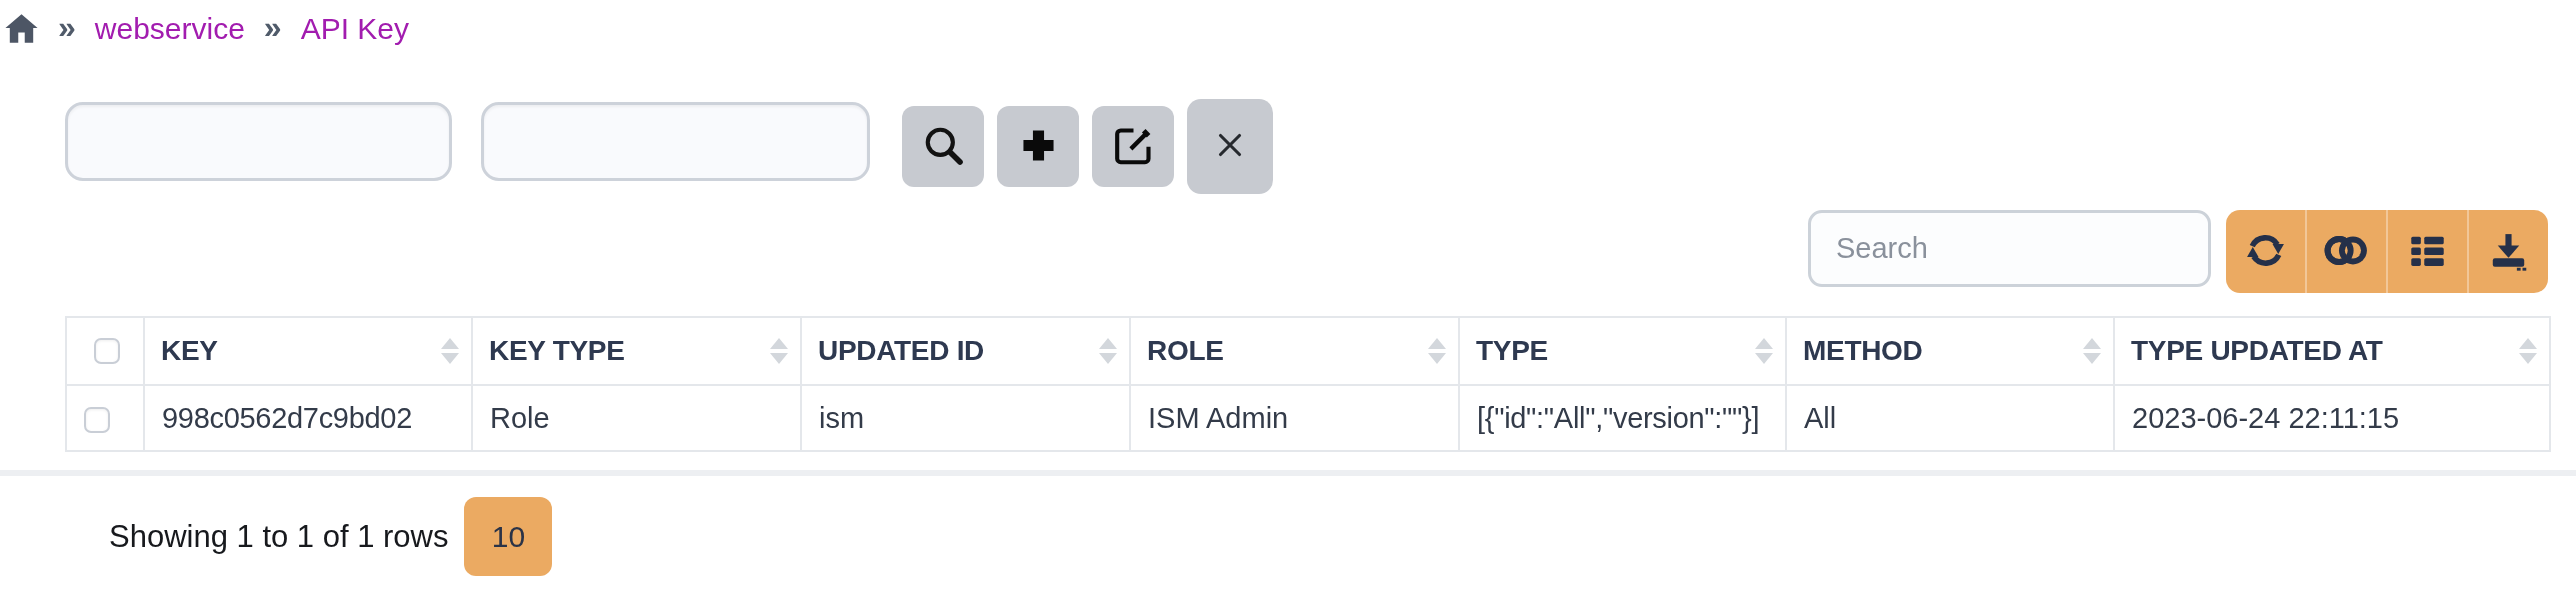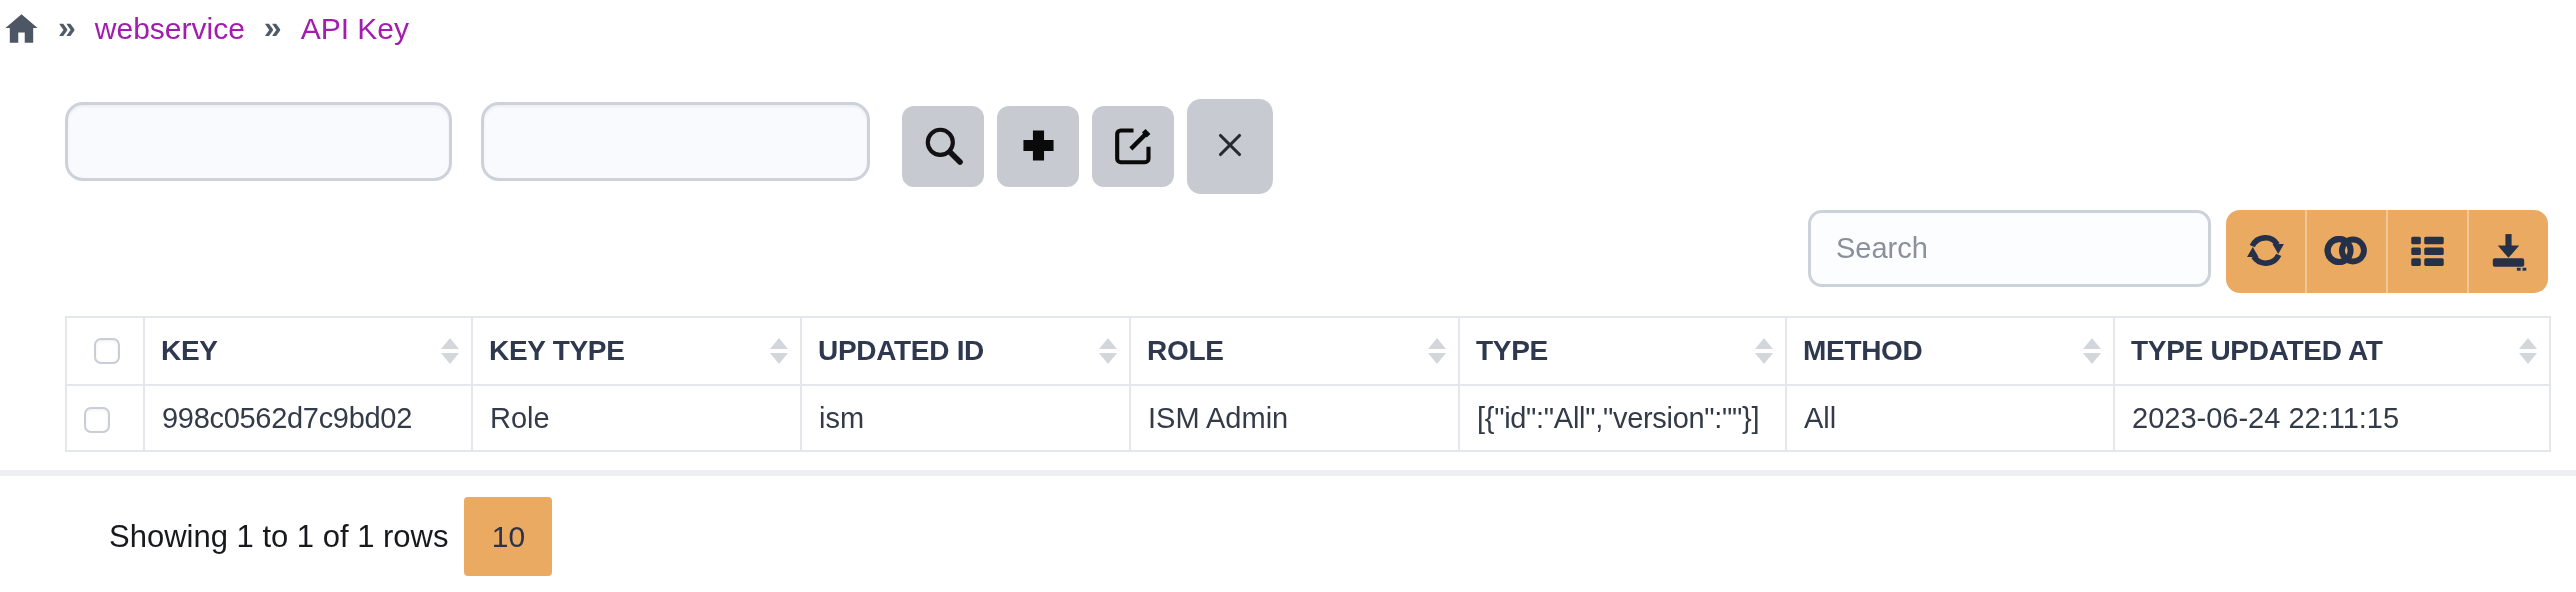--- a/index.html
+++ b/index.html
@@ -84,21 +84,21 @@
 
   .bottom-rule { position:absolute; left:0; top:470px; width:2576px; height:6px; background:#edeff2; }
 
   
   .pagination {
     position:absolute; left:65px; top:497px; height:79px;
     display:flex; align-items:center; gap:16px;
     font-size:31px; color:#17191d;margin-left:44px;
   }
   .page-size-btn {
-    width:88px; height:79px; border:none; border-radius:4px;
+    width:88px; height:79px; border:none; border-radius:12px;
     background:#ebaa62; color:#2a3347; font-size:30px;
     font-family:inherit; display:flex; align-items:center; justify-content:center;
     cursor:pointer;
   }
 </style>
 </head>
 <body>
 
 <div class="page">
 

